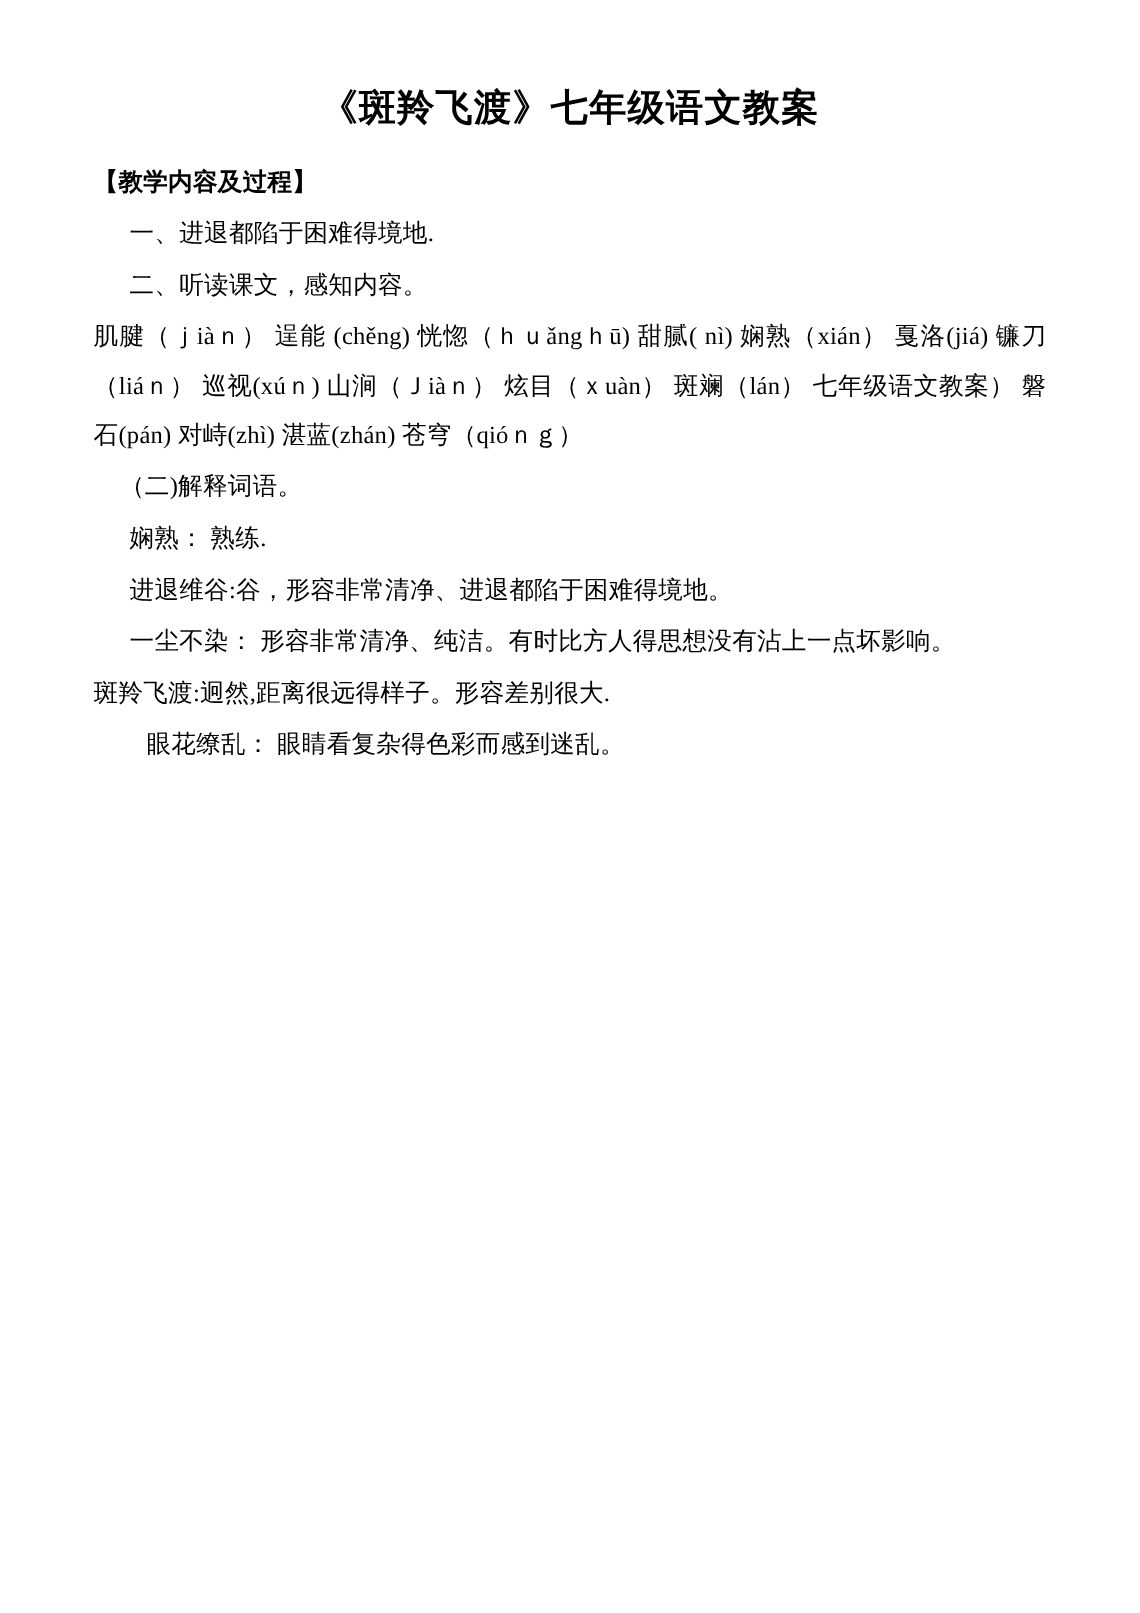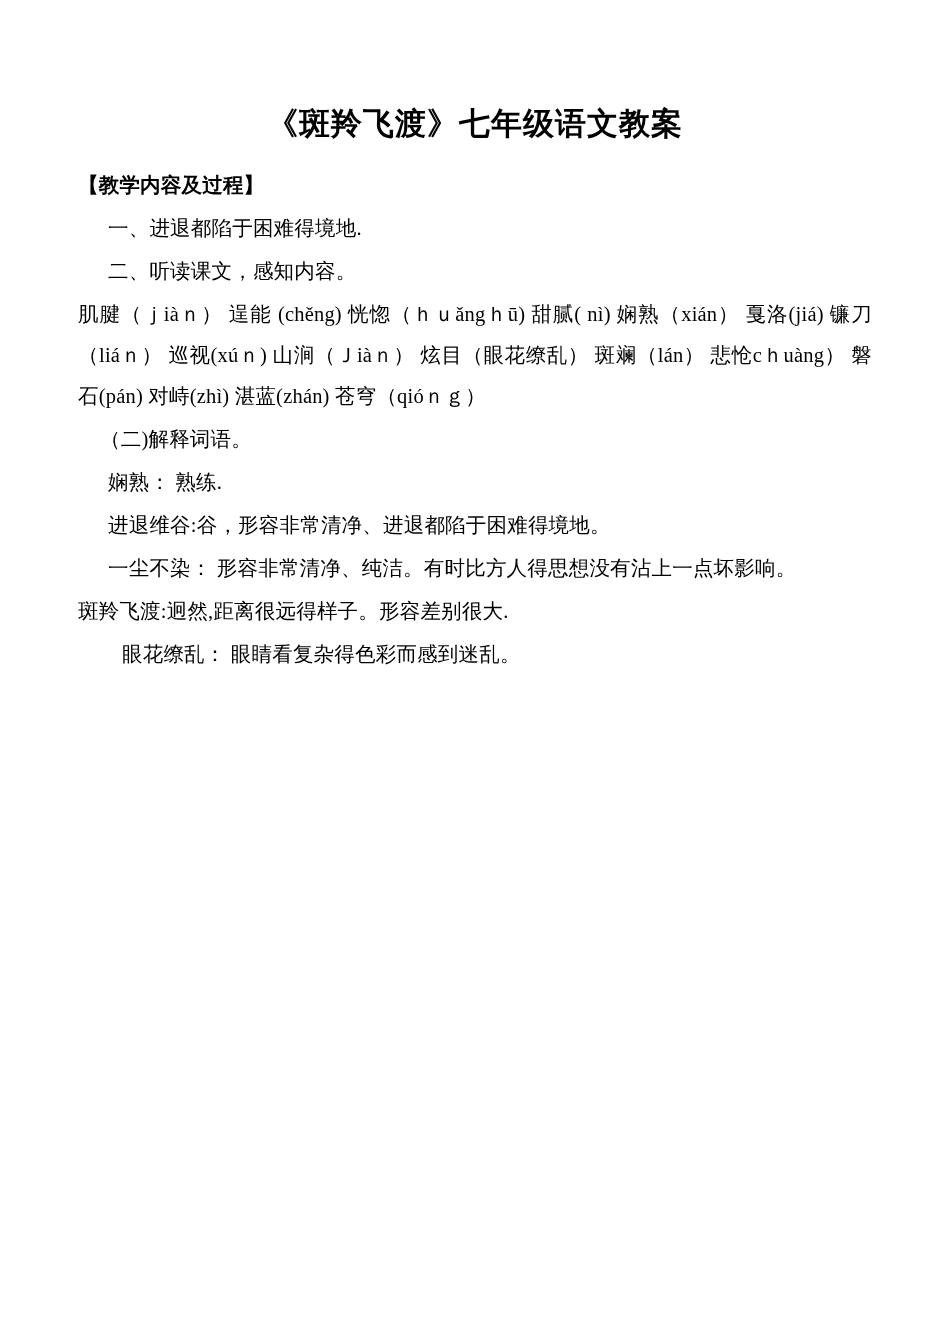--- a/index.html
+++ b/index.html
@@ -12,21 +12,21 @@
     height: 1344px;
     font-family: "Liberation Serif", "DejaVu Serif", serif;
     color: #000000;
     overflow: hidden;
   }
   .page {
     position: relative;
     width: 950px;
     height: 1344px;
     box-sizing: border-box;
-    padding: 100px 78px 40px 78px;
+    padding: 67px 78px 40px 78px;
   }
   .doc-title {
     font-family: "DejaVu Serif", "Liberation Serif", serif;
     font-size: 31px;
     font-weight: bold;
     text-align: center;
     letter-spacing: 1px;
     margin: 0 0 18px 0;
     line-height: 1.5;
   }
@@ -47,21 +47,21 @@
 </style>
 </head>
 <body>
 
 <div class="page">
   <h1 class="doc-title">《斑羚飞渡》七年级语文教案</h1>
   <div class="body-text">
     <p class="para indent-1 bold">【教学内容及过程】</p>
     <p class="para indent-3">一、进退都陷于困难得境地.</p>
     <p class="para indent-3">二、听读课文，感知内容。</p>
-    <p class="para indent-1">肌腱（ｊiàｎ）  逞能 (chěng)  恍惚（ｈｕǎngｈū) 甜腻(  nì)   娴熟（xián）  戛洛(jiá) 镰刀（liáｎ）  巡视(xúｎ) 山涧（Ｊiàｎ）  炫目（眼花缭乱）  斑斓（lán）  悲怆cｈuàng）  磐石(pán)  对峙(zhì) 湛蓝(zhán)  苍穹（qióｎｇ）</p>
+    <p class="para indent-1">肌腱（ｊiàｎ）  逞能 (chěng)  恍惚（ｈｕǎngｈū) 甜腻(  nì)   娴熟（xián）  戛洛(jiá) 镰刀（liáｎ）  巡视(xúｎ) 山涧（Ｊiàｎ）  炫目（ｘuàn）  斑斓（lán）  七年级语文教案）  磐石(pán)  对峙(zhì) 湛蓝(zhán)  苍穹（qióｎｇ）</p>
     <p class="para indent-2">（二)解释词语。</p>
     <p class="para indent-3">娴熟： 熟练.</p>
     <p class="para indent-3">进退维谷:谷，形容非常清净、进退都陷于困难得境地。</p>
     <p class="para indent-3">一尘不染： 形容非常清净、纯洁。有时比方人得思想没有沾上一点坏影响。</p>
     <p class="para indent-1">斑羚飞渡:迥然,距离很远得样子。形容差别很大.</p>
     <p class="para indent-4">眼花缭乱： 眼睛看复杂得色彩而感到迷乱。</p>
   </div>
 </div>
 
 </body></html>

